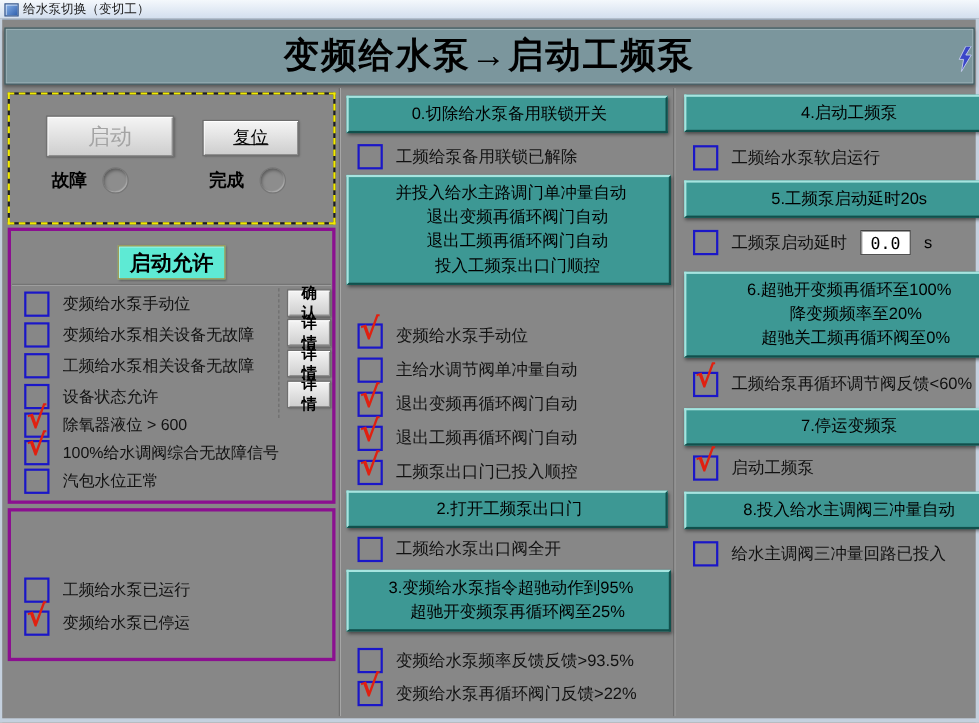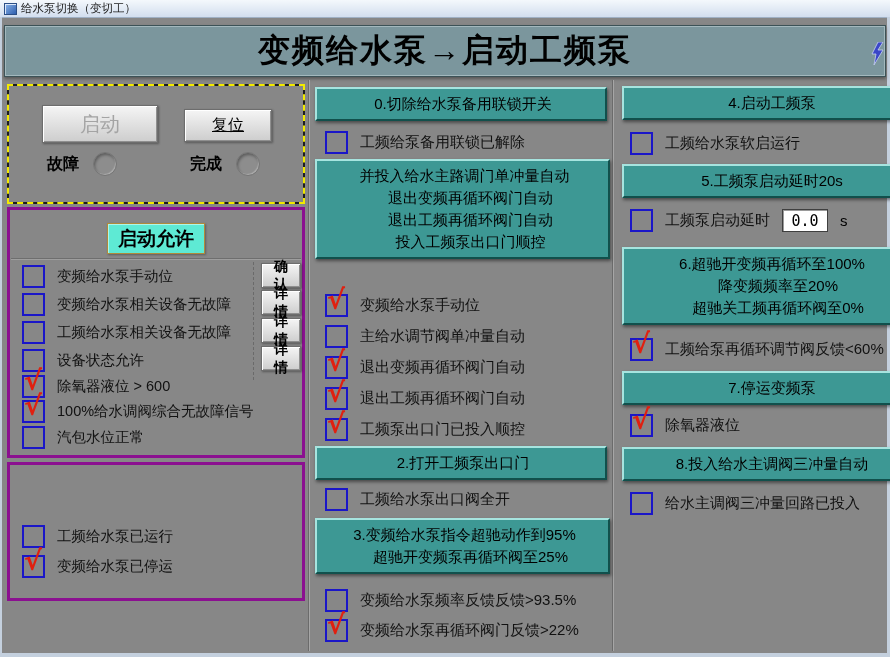--- a/index.html
+++ b/index.html
@@ -279,21 +279,21 @@
     <span class="chk-label">工频给泵再循环调节阀反馈&lt;60%</span>
   </div>
 
   <div class="step" style="left:622px;top:371px;width:276px">
     <div class="ln">7.停运变频泵</div>
   </div>
   <div class="chk-row" style="left:630px;top:414px">
     <span class="chk">
         <i class="mark">√</i>
       </span>
-    <span class="chk-label">除氧器液位</span>
+    <span class="chk-label">启动工频泵</span>
   </div>
 
   <div class="step" style="left:622px;top:447px;width:276px">
     <div class="ln">8.投入给水主调阀三冲量自动</div>
   </div>
   <div class="chk-row" style="left:630px;top:492px">
     <span class="chk">
         <i class="mark"></i>
       </span>
     <span class="chk-label">给水主调阀三冲量回路已投入</span>

